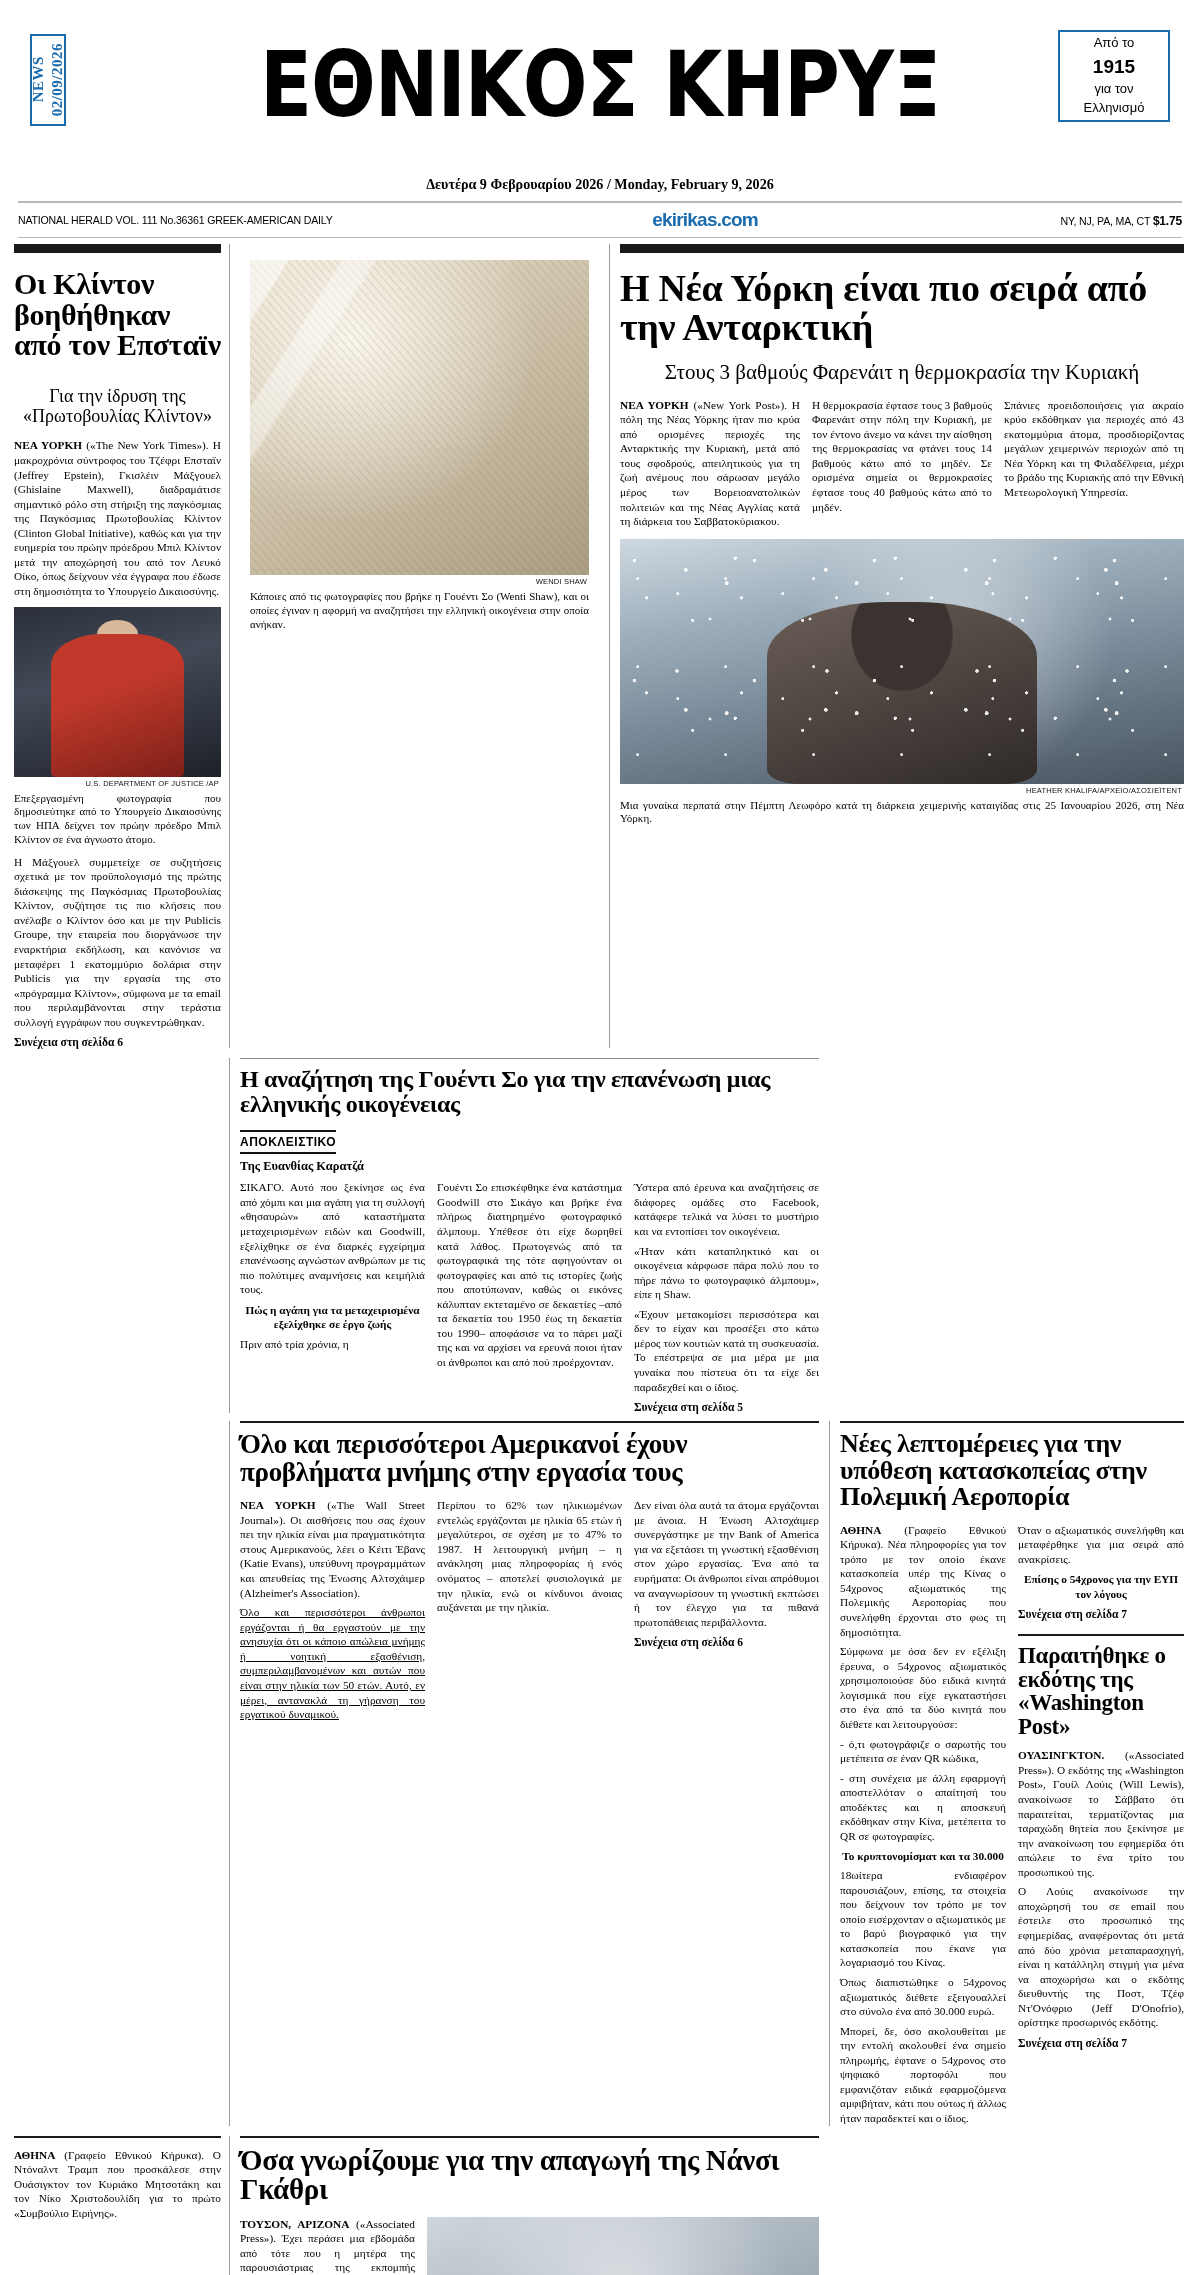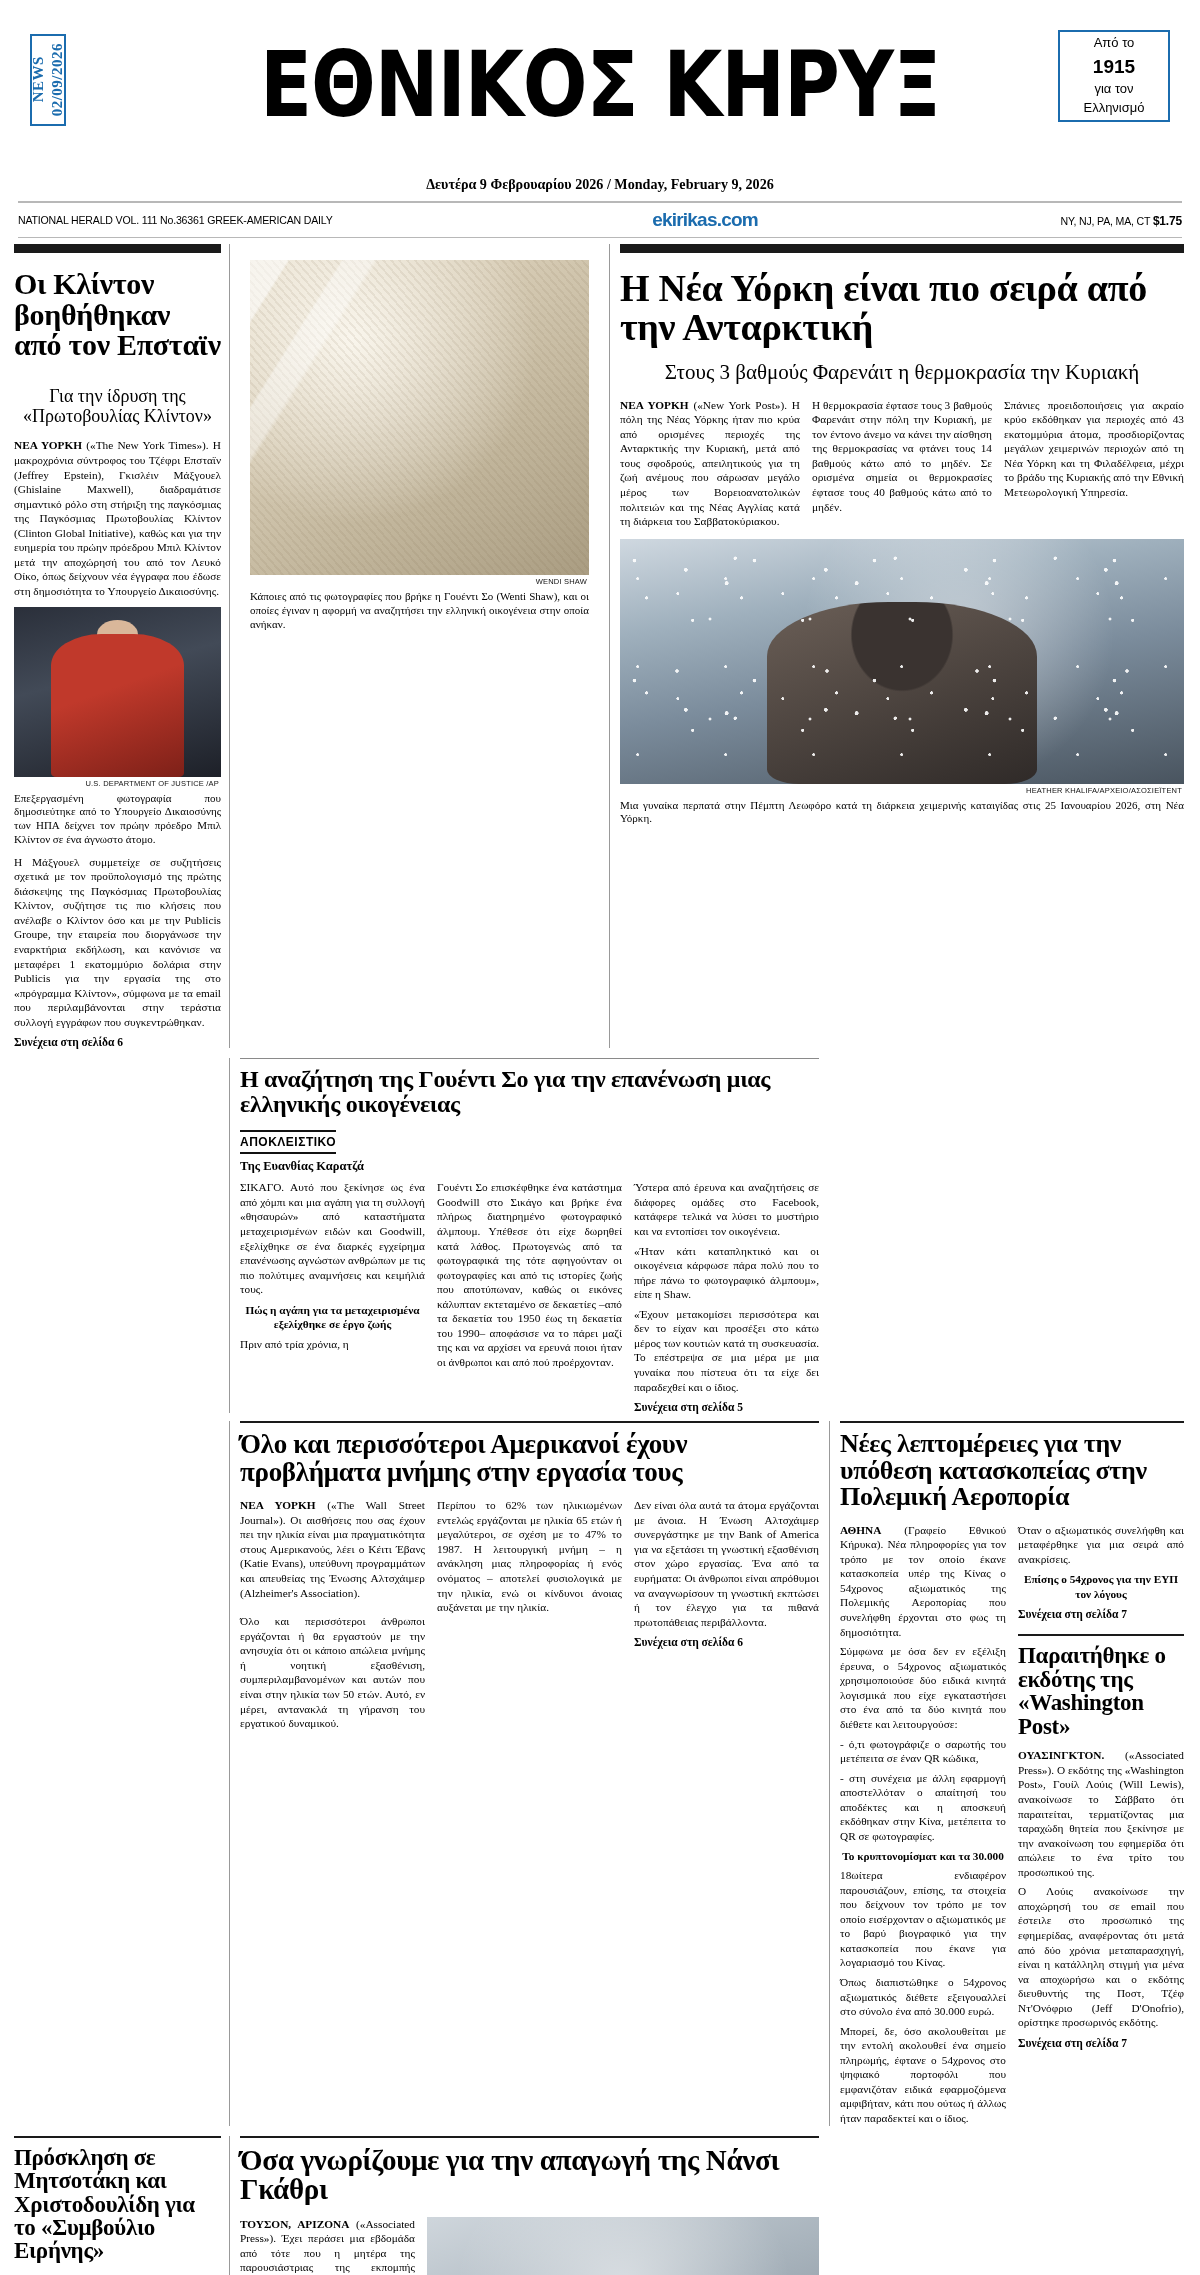--- a/index.html
+++ b/index.html
@@ -312,21 +312,21 @@
     <div class="col" style="width:600px; padding:0 10px; border-left:1px solid #999;">
       <div class="hr-thick" style="margin-bottom:8px;"></div>
       <h1 class="hl" style="font-size:27px;">Όλο και περισσότεροι Αμερικανοί έχουν προβλήματα μνήμης στην εργασία τους</h1>
       <div style="display:flex; gap:12px; margin-top:12px;">
         <div style="flex:1;">
           <div class="bodytxt">
             <b>ΝΕΑ ΥΟΡΚΗ</b>
             <span>(«The Wall Street Journal»).</span>
             <span>Οι αισθήσεις που σας έχουν πει την ηλικία είναι μια πραγματικότητα στους Αμερικανούς, λέει ο Κέιτι Έβανς (Katie Evans), υπεύθυνη προγραμμάτων και απευθείας της Ένωσης Αλτσχάιμερ (Alzheimer's Association).</span>
           </div>
-          <div class="bodytxt" style="margin-top:14px;">Όλο και περισσότεροι άνθρωποι εργάζονται ή θα εργαστούν με την ανησυχία ότι οι κάποιο απώλεια μνήμης ή νοητική εξασθένιση, συμπεριλαμβανομένων και αυτών που είναι στην ηλικία των 50 ετών. Αυτό, εν μέρει, αντανακλά τη γήρανση του εργατικού δυναμικού.</div>
+          <div class="bodytxt" style="margin-top:5px;text-decoration:underline;">Όλο και περισσότεροι άνθρωποι εργάζονται ή θα εργαστούν με την ανησυχία ότι οι κάποιο απώλεια μνήμης ή νοητική εξασθένιση, συμπεριλαμβανομένων και αυτών που είναι στην ηλικία των 50 ετών. Αυτό, εν μέρει, αντανακλά τη γήρανση του εργατικού δυναμικού.</div>
         </div>
         <div class="bodytxt" style="flex:1;">Περίπου το 62% των ηλικιωμένων εντελώς εργάζονται με ηλικία 65 ετών ή μεγαλύτεροι, σε σχέση με το 47% το 1987. Η λειτουργική μνήμη – η ανάκληση μιας πληροφορίας ή ενός ονόματος – αποτελεί φυσιολογικά με την ηλικία, ενώ οι κίνδυνοι άνοιας αυξάνεται με την ηλικία.</div>
         <div style="flex:1;">
           <div class="bodytxt">Δεν είναι όλα αυτά τα άτομα εργάζονται με άνοια. Η Ένωση Αλτσχάιμερ συνεργάστηκε με την Bank of America για να εξετάσει τη γνωστική εξασθένιση στον χώρο εργασίας. Ένα από τα ευρήματα: Οι άνθρωποι είναι απρόθυμοι να αναγνωρίσουν τη γνωστική εκπτώσει ή τον έλεγχο για τα πιθανά πρωτοπάθειας περιβάλλοντα.</div>
           <div class="cont">Συνέχεια στη σελίδα 6</div>
         </div>
       </div>
     </div>
 
     <div class="col" style="width:355px; padding-left:10px; border-left:1px solid #999;">
@@ -363,21 +363,20 @@
           <div class="cont">Συνέχεια στη σελίδα 7</div>
         </div>
       </div>
     </div>
   </div>
 
   <div class="main-grid" style="margin-top:10px;">
 
     <div class="col" style="width:215px; padding-right:8px;">
       <div class="hr-thick" style="margin-bottom:8px;"></div>
-      <h1 class="hl" style="font-size:23px;">Πρόσκληση σε Μητσοτάκη και Χριστοδουλίδη για το «Συμβούλιο Ειρήνης»</h1>
       <div class="bodytxt" style="margin-top:10px;">
         <b>ΑΘΗΝΑ</b>
         <span>(Γραφείο Εθνικού Κήρυκα).</span>
         <span>Ο Ντόναλντ Τραμπ που προσκάλεσε στην Ουάσιγκτον τον Κυριάκο Μητσοτάκη και τον Νίκο Χριστοδουλίδη για το πρώτο «Συμβούλιο Ειρήνης».</span>
       </div>
 
     </div>
 
     <div class="col" style="width:600px; padding:0 10px; border-left:1px solid #999;">
       <div class="hr-thick" style="margin-bottom:8px;"></div>

